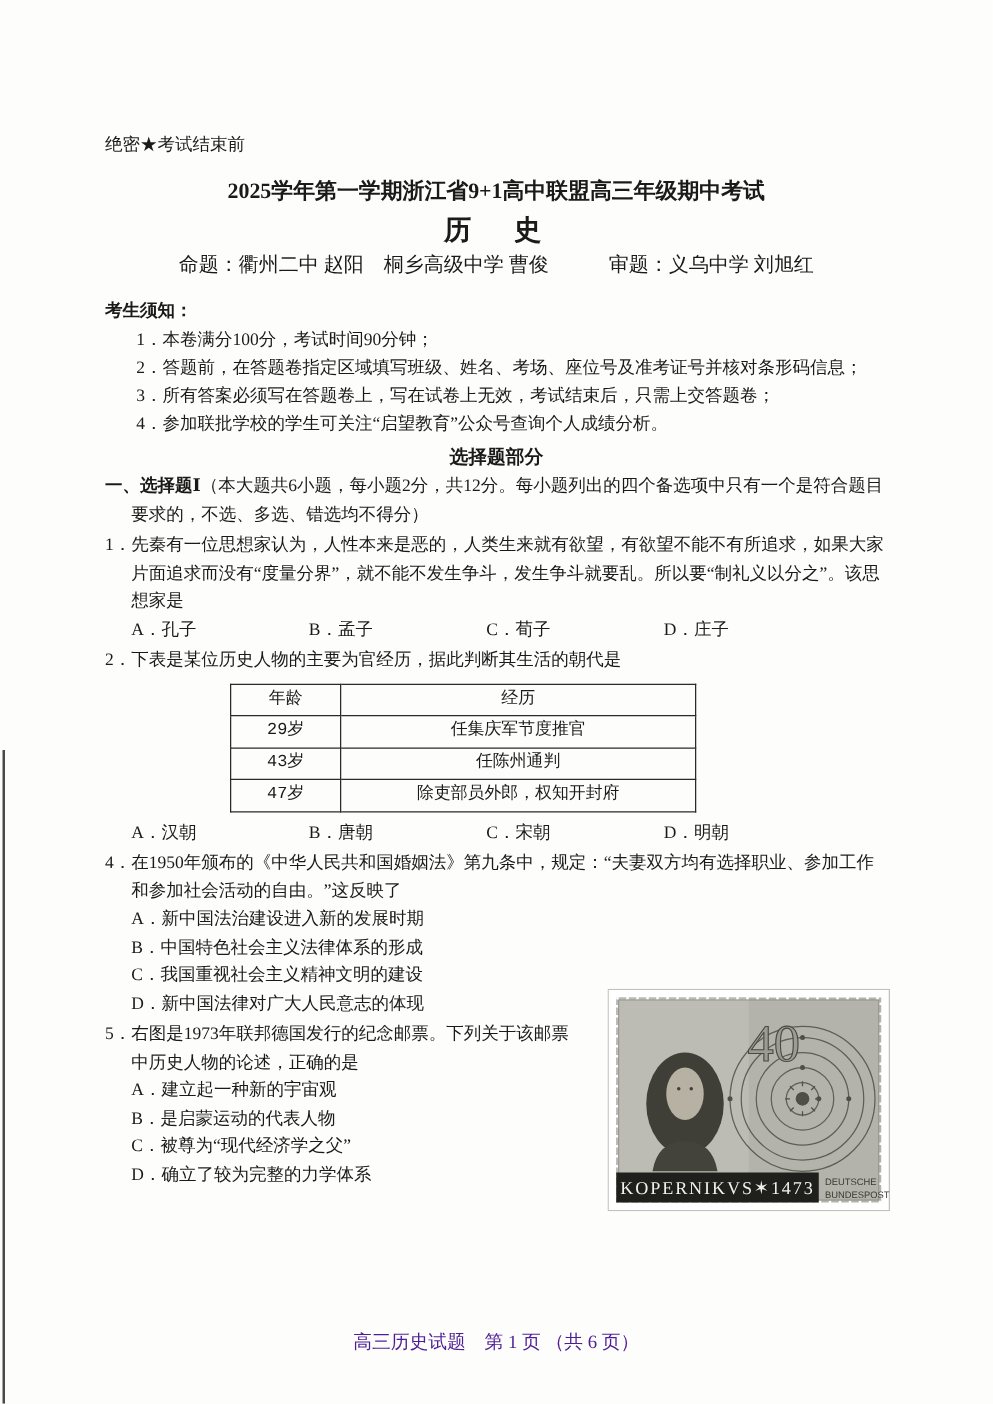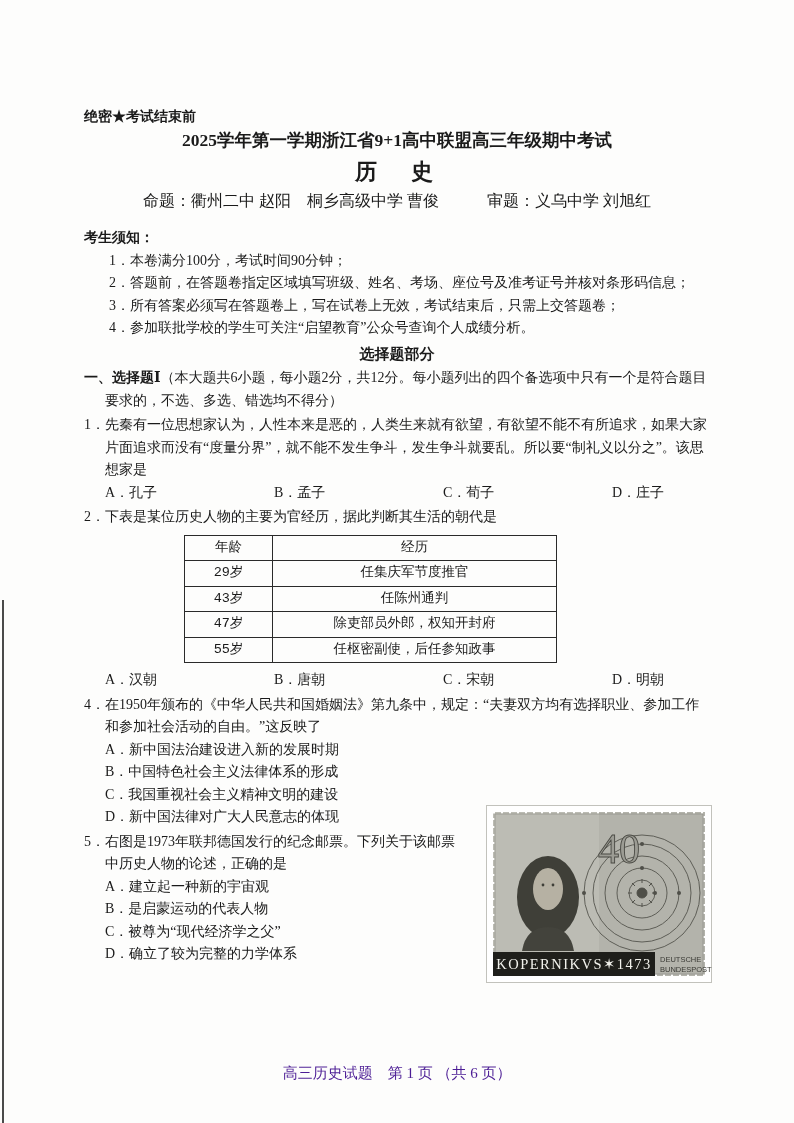--- a/index.html
+++ b/index.html
@@ -24,32 +24,32 @@
     background: #4a4a4a;
   }
   .content {
     position: absolute;
     left: 84px;
     right: 84px;
     top: 106px;
     font-size: 14px;
     line-height: 22.5px;
   }
-  .secret { font-weight: bold; font-size: 14px; }
+  .secret { font-weight: normal; font-size: 14px; margin-bottom: 12px; }
   .title { text-align: center; font-weight: bold; font-size: 17.5px; margin-bottom: 10px; }
   .subject { text-align: center; font-weight: bold; font-size: 22px; letter-spacing: 6px; margin-bottom: 6px; }
   .setters { text-align: center; font-size: 16px; margin-bottom: 15px; }
   .notice-title { font-weight: bold; }
   .notice { margin-left: 25px; }
   .section-title { text-align: center; font-weight: bold; font-size: 15px; margin-top: 3px; }
   .part-heading { margin-top: 2px; padding-left: 21px; text-indent: -21px; }
   .part-lead { font-weight: bold; }
   .question { margin-top: 2px; }
   .stem { margin: 0; padding-left: 21px; text-indent: -21px; }
-  .opts-row { margin-left: 21px; display: flex; gap: 27px; }
+  .opts-row { margin-left: 21px; display: flex; }
   .opts-row .opt { width: 142px; }
   .opts-row .opt:last-child { width: auto; font-family: Liberation Serif, serif; }
   .opts-col { margin-left: 21px; }
   .qtable { border-collapse: collapse; margin: 6px 0 6px 100px; }
   .qtable th, .qtable td {
     border: 1px solid #2a2a2a;
     font-weight: normal;
     text-align: center;
     padding: 1px 28px;
     height: 25px;
@@ -128,24 +128,20 @@
           <td>29岁</td>
           <td>任集庆军节度推官</td>
         </tr>
         <tr>
           <td>43岁</td>
           <td>任陈州通判</td>
         </tr>
         <tr>
           <td>47岁</td>
           <td>除吏部员外郎，权知开封府</td>
-        </tr>
-        <tr>
-          <td>55岁</td>
-          <td>任枢密副使，后任参知政事</td>
         </tr>
       </tbody>
         </table>
       <div class="opts-row">
         <span class="opt">A．汉朝</span>
         <span class="opt">B．唐朝</span>
         <span class="opt">C．宋朝</span>
         <span class="opt">D．明朝</span>
       </div>
     </div>

